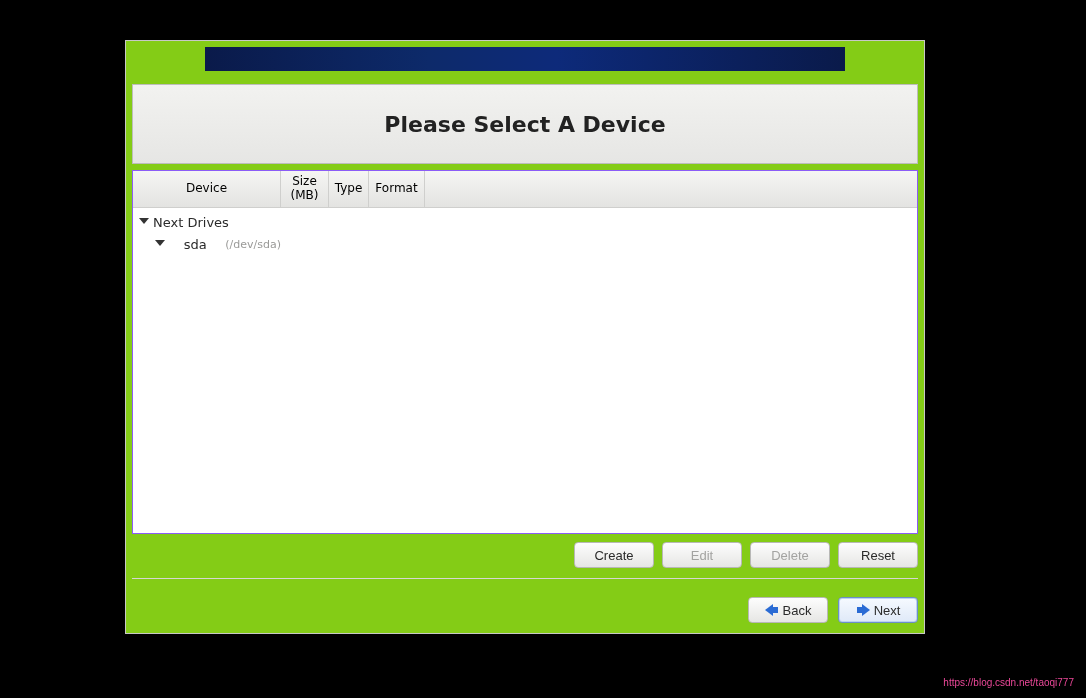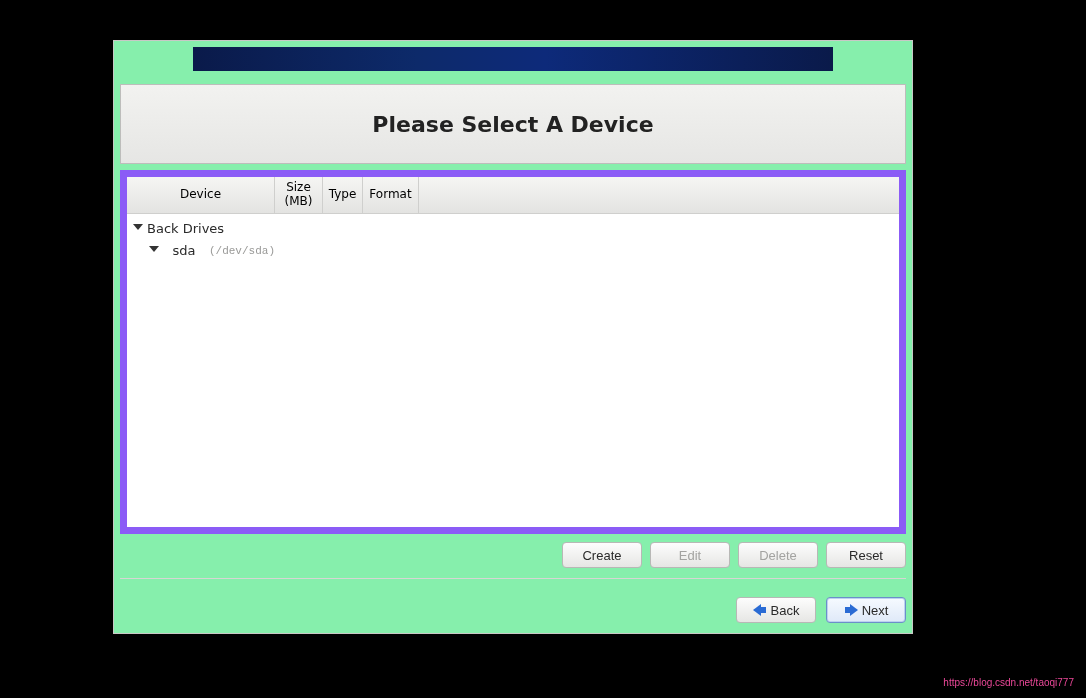--- a/index.html
+++ b/index.html
@@ -6,24 +6,24 @@
   body {
     background: #000;
     font-family: "DejaVu Sans", "Liberation Sans", Arial, sans-serif;
     font-size: 13px;
     width: 1086px;
     height: 698px;
     position: relative;
   }
   .installer-window {
     position: absolute;
-    left: 113px;
+    left: 125px;
     top: 40px;
     width: 800px;
-    background: #86efac;
+    background: #84cc16;
     border: 1px solid #c8c8c6;
   }
   .banner-wrap {
     padding: 6px 0 4px;
     text-align: center;
   }
   .banner {
     display: inline-block;
     width: 640px;
     height: 24px;
@@ -38,21 +38,21 @@
     align-items: center;
     justify-content: center;
   }
   .title-panel h1 {
     font-size: 22px;
     font-weight: bold;
     color: #222;
   }
   .device-panel {
     margin: 6px 6px 0 6px;
-    border: 7px solid #8b5cf6;
+    border: 1px solid #8b5cf6;
     background: #fff;
     height: 364px;
     display: flex;
     flex-direction: column;
   }
   .dev-header {
     display: flex;
     background: linear-gradient(#f5f5f3, #e3e3e1);
     border-bottom: 1px solid #cfcfcd;
     font-size: 12px;
@@ -96,21 +96,21 @@
     content: "";
     position: absolute;
     left: 0; top: 0;
     border-left: 5px solid transparent;
     border-right: 5px solid transparent;
     border-top: 6px solid #333;
   }
   .indent-0 { padding-left: 6px; }
   .indent-1 { padding-left: 22px; justify-content: space-between; }
   .indent-2 { padding-left: 52px; }
-  .devpath { color: #9a9a98; font-size: 11px; margin-left: 4px; font-family: Liberation Mono, monospace; }
+  .devpath { color: #9a9a98; font-size: 11px; margin-left: 4px; }
   .action-row {
     margin: 8px 6px 0 6px;
     display: flex;
     justify-content: flex-end;
     gap: 8px;
     padding-bottom: 10px;
     border-bottom: 1px solid #d6d6d4;
   }
   .btn {
     min-width: 80px;
@@ -183,21 +183,21 @@
       <div class="col col-size" style="white-space:pre;">Size
 (MB)</div>
       <div class="col col-type">Type</div>
       <div class="col col-format">Format</div>
     </div>
 
     <div class="dev-body">
       <div class="tree-row">
         <div class="cell-device indent-0">
           <span class="expander"></span>
-          <span>Back Drives</span>
+          <span>Next Drives</span>
         </div>
       </div>
       <div class="tree-row">
         <div class="cell-device indent-1">
           <span class="expander"></span>
           <span>sda</span>
           <span class="devpath">(/dev/sda)</span>
         </div>
       </div>
     </div>

